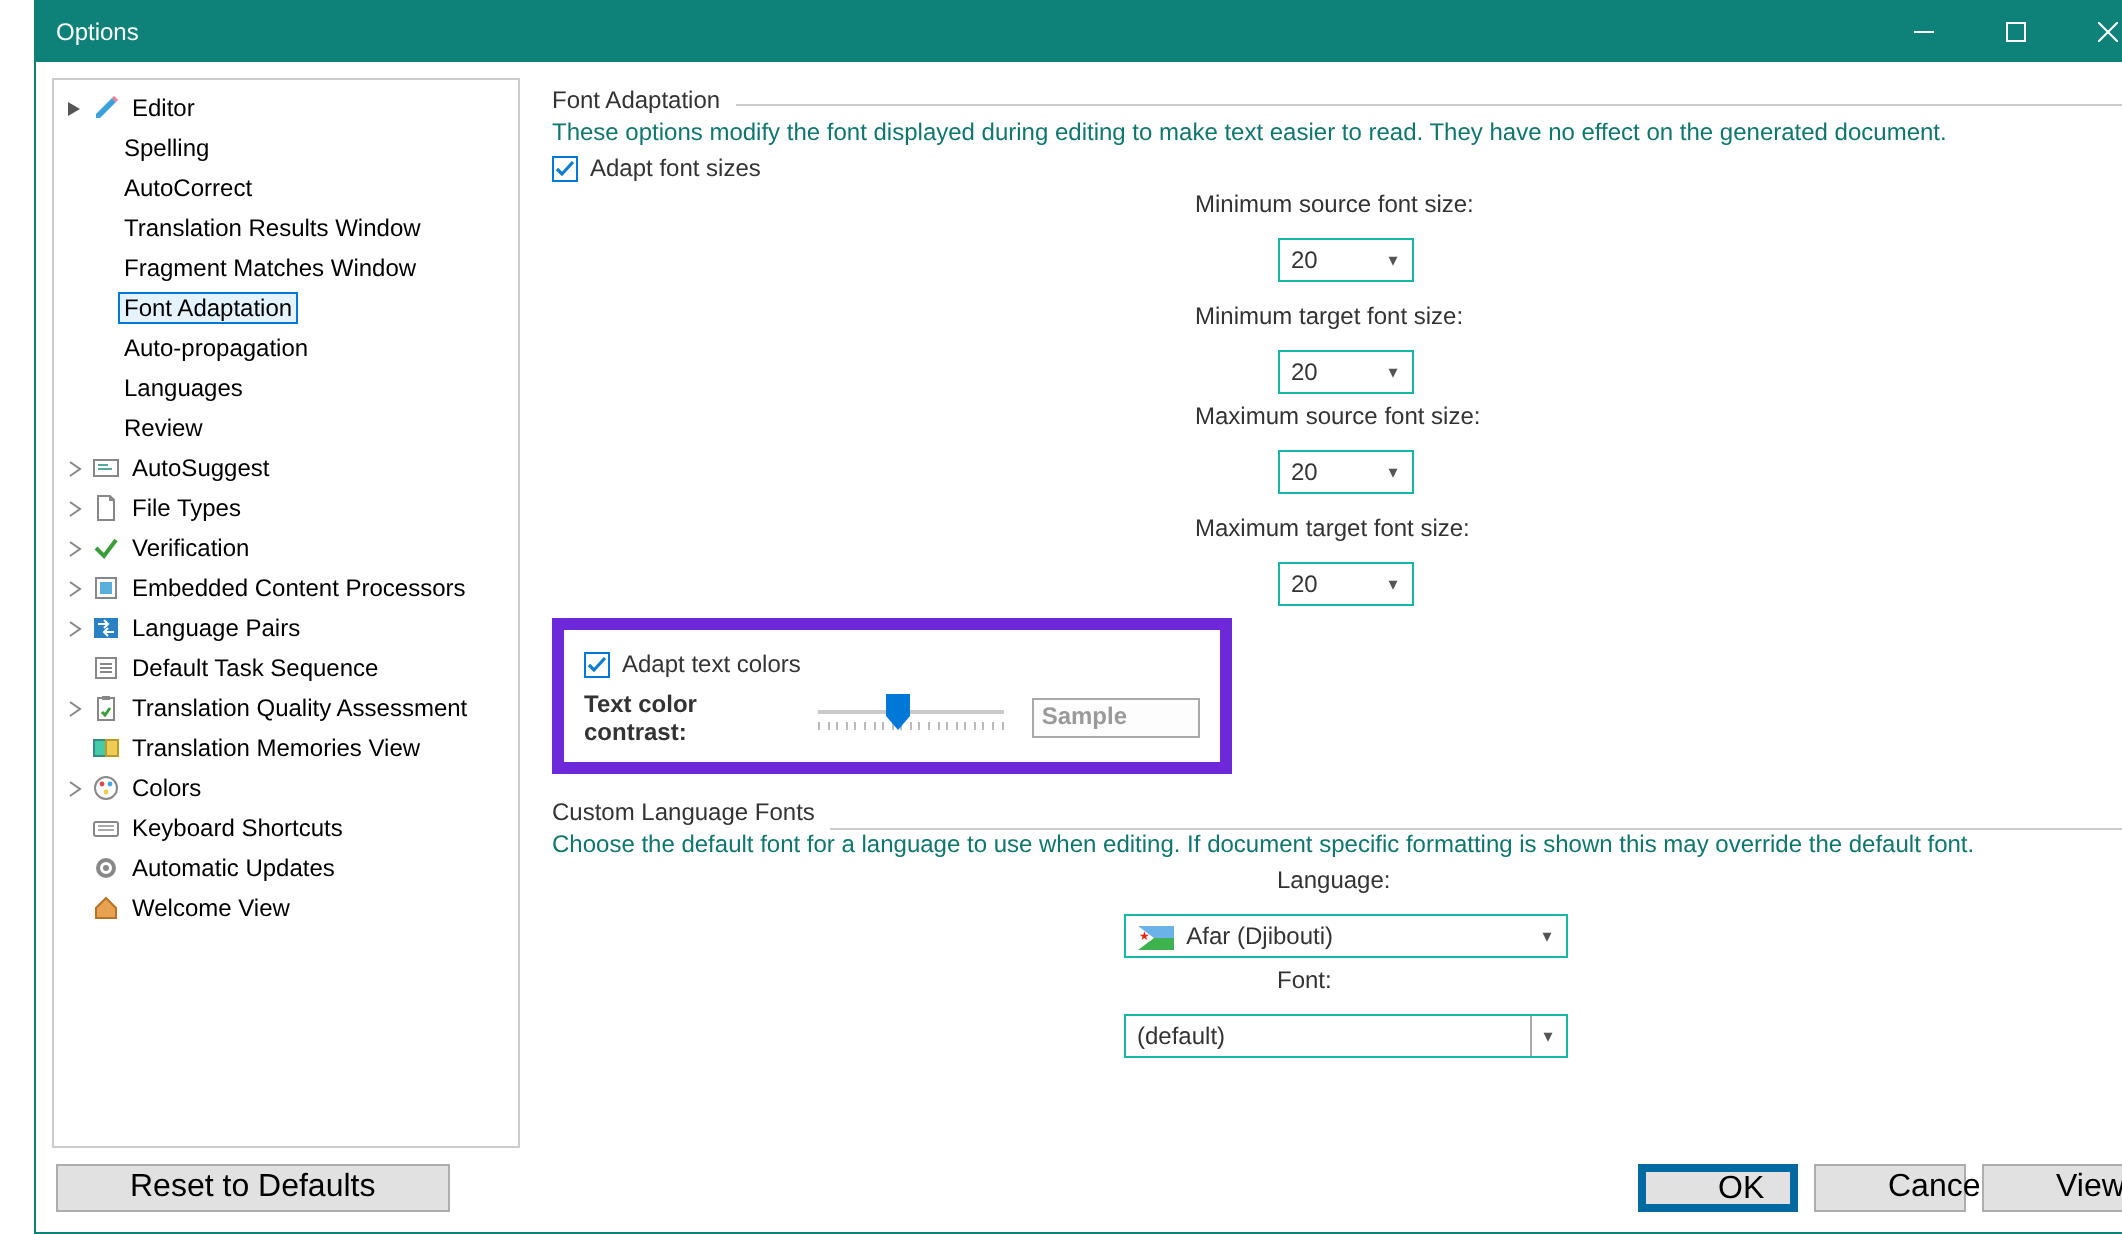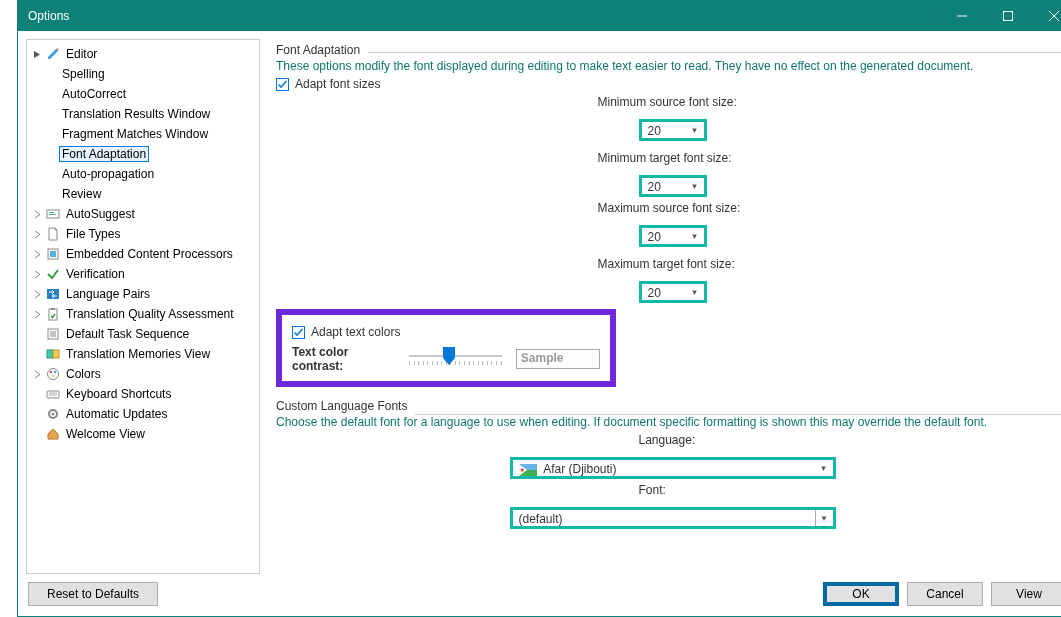--- a/index.html
+++ b/index.html
@@ -31,41 +31,41 @@
 .group-title { color: #333; font-size: 12px; margin-bottom: 2px; }
 .group-desc { color: #0f766e; font-size: 12px; margin-bottom: 4px; }
 
 .chk { display: flex; align-items: center; gap: 6px; margin: 2px 0; }
 .chkbox { width: 13px; height: 13px; border: 1px solid #0078d7; display: inline-flex; align-items: center; justify-content: center; background: #fff; }
 .chkbox svg { display: block; }
 
 .form-row { display: flex; align-items: center; gap: 10px; margin: 4px 0; flex-direction: column; }
 .label-cell { width: 150px; }
 
-.select { border: 3px solid #14b8a6; background: #fff; height: 22px; display: inline-flex; align-items: flex-end; }
+.select { border: 1px solid #14b8a6; background: #fff; height: 22px; display: inline-flex; align-items: center; }
 .select .val { padding: 0 6px; flex: 1; }
 .select .arrow { width: 18px; height: 100%; display: flex; align-items: center; justify-content: center; border-left: 0px; color: #555; font-size: 9px; }
 .select.sm { width: 68px; }
-.select.lg { width: 326px; }
+.select.lg { width: 222px; }
 
 .highlight-box { border: 6px solid #6d28d9; padding: 8px 10px; width: 340px; margin-top: 6px; }
 
 .slider-row { display: flex; align-items: center; gap: 14px; margin-top: 6px; font-weight: bold; }
 .slider { position: relative; width: 100px; height: 24px; }
 .slider .track { position: absolute; top: 8px; left: 0; right: 0; height: 2px; background: #c9c9c9; }
 .slider .ticks { position: absolute; top: 14px; left: 0; right: 0; height: 6px; display: flex; justify-content: space-between; }
 .slider .ticks span { width: 1px; background: #bbb; height: 4px; }
 .slider .thumb { position: absolute; top: 0px; left: 34px; width: 12px; height: 18px; }
 .slider .thumb svg { display:block; }
 
 .sample { border: 1px solid #a9a9a9; background: #fdfdfd; width: 90px; height: 20px; padding: 1px 4px; color: #9a9a9a; font-size: 12px; }
 
 .footer { display: flex; align-items: center; padding: 8px 2px 2px; gap: 8px; }
 .footer .spacer { flex: 1; }
-.btn { border: 1px solid #adadad; background: #e1e1e1; height: 24px; padding: 0 18px; font-size: 12px; cursor: default; }
+.btn { border: 1px solid #adadad; background: #e1e1e1; height: 24px; padding: 0 36px; font-size: 16px; cursor: default; }
 .btn.primary { border: 4px solid #0369a1; }
 
 .flag { display:inline-block; width: 18px; height: 12px; position: relative; overflow: hidden; margin-right: 4px; vertical-align: middle; }
 .flag .a { position:absolute; inset:0; background: #6ab2e7; }
 .flag .b { position:absolute; top:50%; left:0; right:0; bottom:0; background: #3db24e; }
 .flag .tri { position:absolute; left:0; top:0; bottom:0; width:0; height:0; border-top:6px solid transparent; border-bottom:6px solid transparent; border-left:8px solid #fff; }
 .flag .star { position:absolute; left:1px; top:3px; font-size:6px; color:#e21; line-height:6px; }
 
 </style>
 </head>
@@ -125,20 +125,23 @@
         <div class="tree-node depth-1">
             <span class="tree-label">Fragment Matches Window</span>
           </div>
         <div class="tree-node depth-1">
             <span class="tree-label selected">Font Adaptation</span>
           </div>
         <div class="tree-node depth-1">
             <span class="tree-label">Auto-propagation</span>
           </div>
         <div class="tree-node depth-1">
+            <span class="tree-label">Languages</span>
+          </div>
+        <div class="tree-node depth-1">
             <span class="tree-label">Review</span>
           </div>
 
         <div class="tree-node depth-0">
           <span class="tree-expander">
               <svg width="9" height="9">
                 <path d="M2 1 L7 4.5 L2 8" fill="none" stroke="#888" stroke-width="1"></path>
               </svg>
             </span>
           <span class="tree-icon">
@@ -165,80 +168,80 @@
           <span class="tree-label">File Types</span>
         </div>
         <div class="tree-node depth-0">
           <span class="tree-expander">
               <svg width="9" height="9">
                 <path d="M2 1 L7 4.5 L2 8" fill="none" stroke="#888" stroke-width="1"></path>
               </svg>
             </span>
           <span class="tree-icon">
               <svg width="14" height="14">
+                <path d="M2 7 L6 11 L12 3" fill="none" stroke="#3a9d3a" stroke-width="2"></path>
+              </svg>
+            </span>
+          <span class="tree-label">Verification</span>
+        </div>
+        <div class="tree-node depth-0">
+          <span class="tree-expander">
+              <svg width="9" height="9">
+                <path d="M2 1 L7 4.5 L2 8" fill="none" stroke="#888" stroke-width="1"></path>
+              </svg>
+            </span>
+          <span class="tree-icon">
+              <svg width="14" height="14">
                 <rect x="2" y="2" width="10" height="10" fill="#fff" stroke="#888"></rect>
                 <rect x="4" y="4" width="6" height="6" fill="#5ab0da"></rect>
               </svg>
             </span>
           <span class="tree-label">Embedded Content Processors</span>
-        </div>
-        <div class="tree-node depth-0">
-          <span class="tree-expander">
-              <svg width="9" height="9">
-                <path d="M2 1 L7 4.5 L2 8" fill="none" stroke="#888" stroke-width="1"></path>
-              </svg>
-            </span>
-          <span class="tree-icon">
-              <svg width="14" height="14">
-                <path d="M2 7 L6 11 L12 3" fill="none" stroke="#3a9d3a" stroke-width="2"></path>
-              </svg>
-            </span>
-          <span class="tree-label">Verification</span>
         </div>
         <div class="tree-node depth-0">
           <span class="tree-expander">
               <svg width="9" height="9">
                 <path d="M2 1 L7 4.5 L2 8" fill="none" stroke="#888" stroke-width="1"></path>
               </svg>
             </span>
           <span class="tree-icon">
               <svg width="14" height="14">
                 <rect x="1" y="2" width="12" height="10" fill="#2981c4"></rect>
                 <path d="M3 5 L8 5 M6 3 L8 5 L6 7" stroke="#fff" stroke-width="1" fill="none"></path>
                 <path d="M11 9 L6 9 M8 7 L6 9 L8 11" stroke="#fff" stroke-width="1" fill="none"></path>
               </svg>
             </span>
           <span class="tree-label">Language Pairs</span>
-        </div>
-        <div class="tree-node depth-0">
-          <span class="tree-expander">
-              <svg width="9" height="9">
-                <path d="M2 1 L7 4.5 L2 8" fill="none" stroke="#888" stroke-width="1"></path>
-              </svg>
-            </span>
-          <span class="tree-icon">
-              <svg width="14" height="14">
-                <rect x="3" y="2" width="8" height="11" fill="#fff" stroke="#888"></rect>
-                <rect x="5" y="1" width="4" height="2" fill="#888"></rect>
-                <path d="M5 9 L6.5 10.5 L9 7" stroke="#3a9d3a" stroke-width="1.5" fill="none"></path>
-              </svg>
-            </span>
-          <span class="tree-label">Translation Quality Assessment</span>
         </div>
         <div class="tree-node depth-0">
           <span class="tree-expander" style="visibility:hidden"></span>
           <span class="tree-icon">
               <svg width="14" height="14">
                 <rect x="2" y="2" width="10" height="10" fill="#fff" stroke="#888"></rect>
                 <line x1="4" y1="5" x2="10" y2="5" stroke="#888"></line>
                 <line x1="4" y1="7" x2="10" y2="7" stroke="#888"></line>
                 <line x1="4" y1="9" x2="10" y2="9" stroke="#888"></line>
               </svg>
             </span>
           <span class="tree-label">Default Task Sequence</span>
+        </div>
+        <div class="tree-node depth-0">
+          <span class="tree-expander">
+              <svg width="9" height="9">
+                <path d="M2 1 L7 4.5 L2 8" fill="none" stroke="#888" stroke-width="1"></path>
+              </svg>
+            </span>
+          <span class="tree-icon">
+              <svg width="14" height="14">
+                <rect x="3" y="2" width="8" height="11" fill="#fff" stroke="#888"></rect>
+                <rect x="5" y="1" width="4" height="2" fill="#888"></rect>
+                <path d="M5 9 L6.5 10.5 L9 7" stroke="#3a9d3a" stroke-width="1.5" fill="none"></path>
+              </svg>
+            </span>
+          <span class="tree-label">Translation Quality Assessment</span>
         </div>
         <div class="tree-node depth-0">
           <span class="tree-expander" style="visibility:hidden"></span>
           <span class="tree-icon">
               <svg width="14" height="14">
                 <rect x="1" y="3" width="6" height="8" fill="#4ca" stroke="#388"></rect>
                 <rect x="7" y="3" width="6" height="8" fill="#ec5" stroke="#b92"></rect>
               </svg>
             </span>
           <span class="tree-label">Translation Memories View</span>

